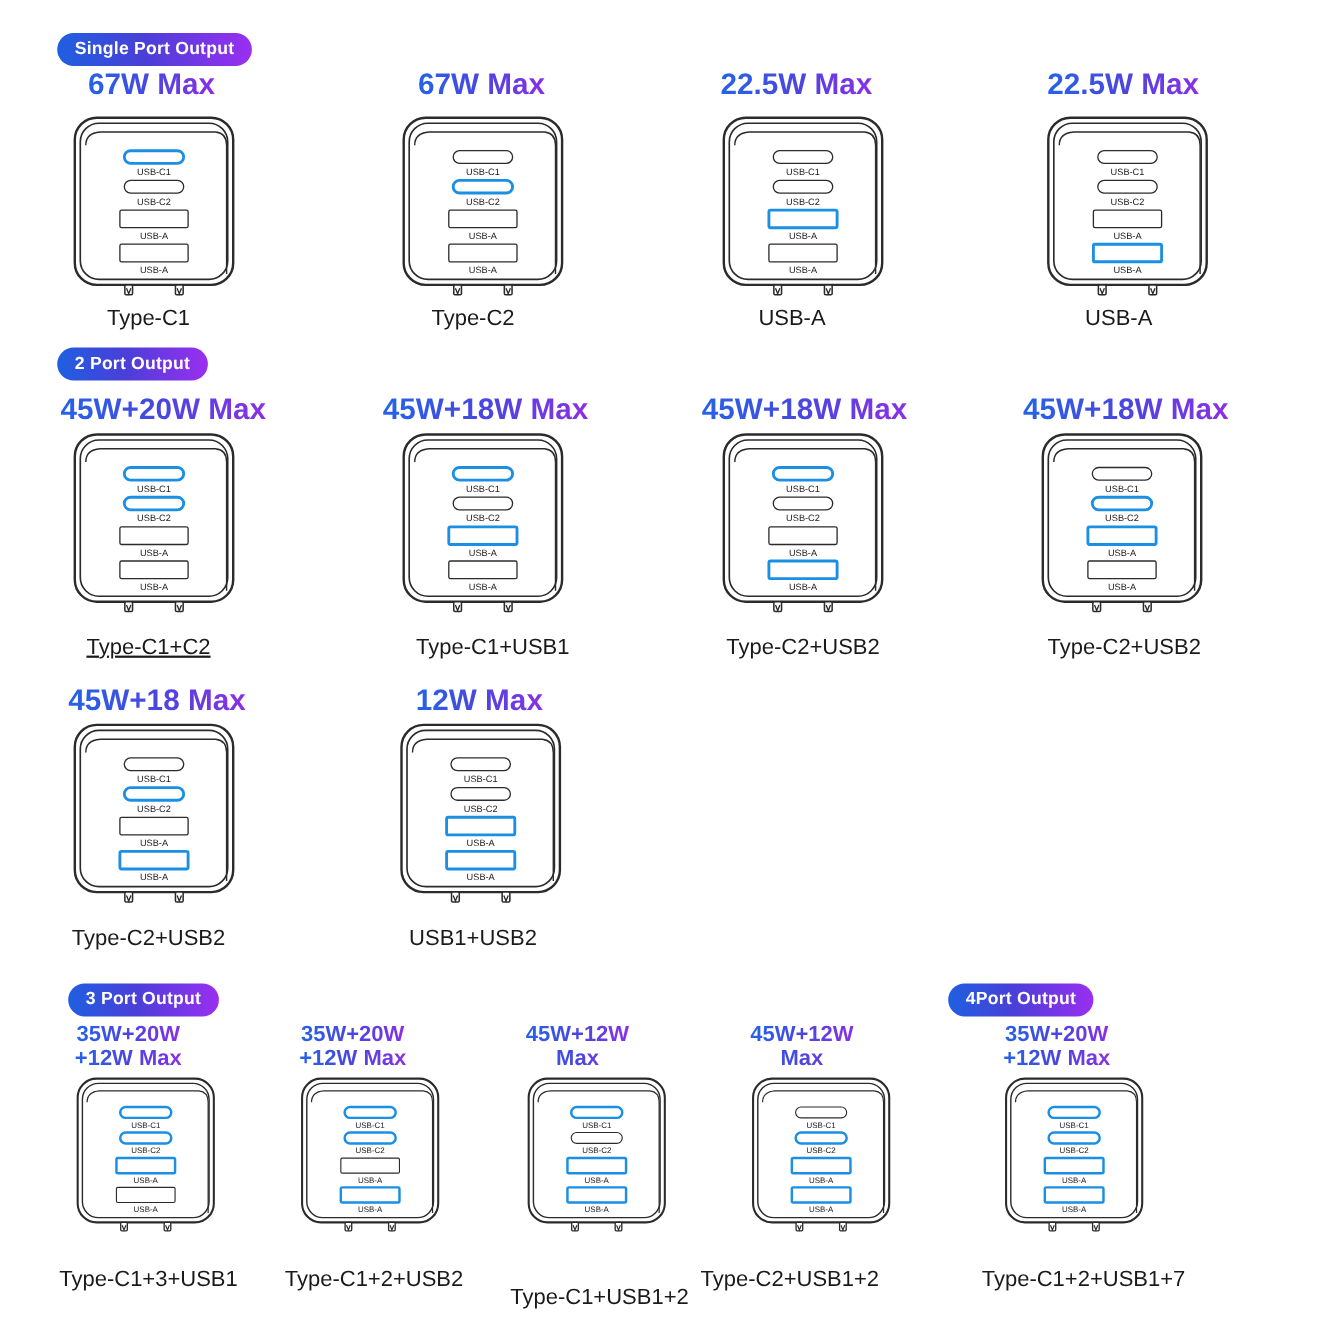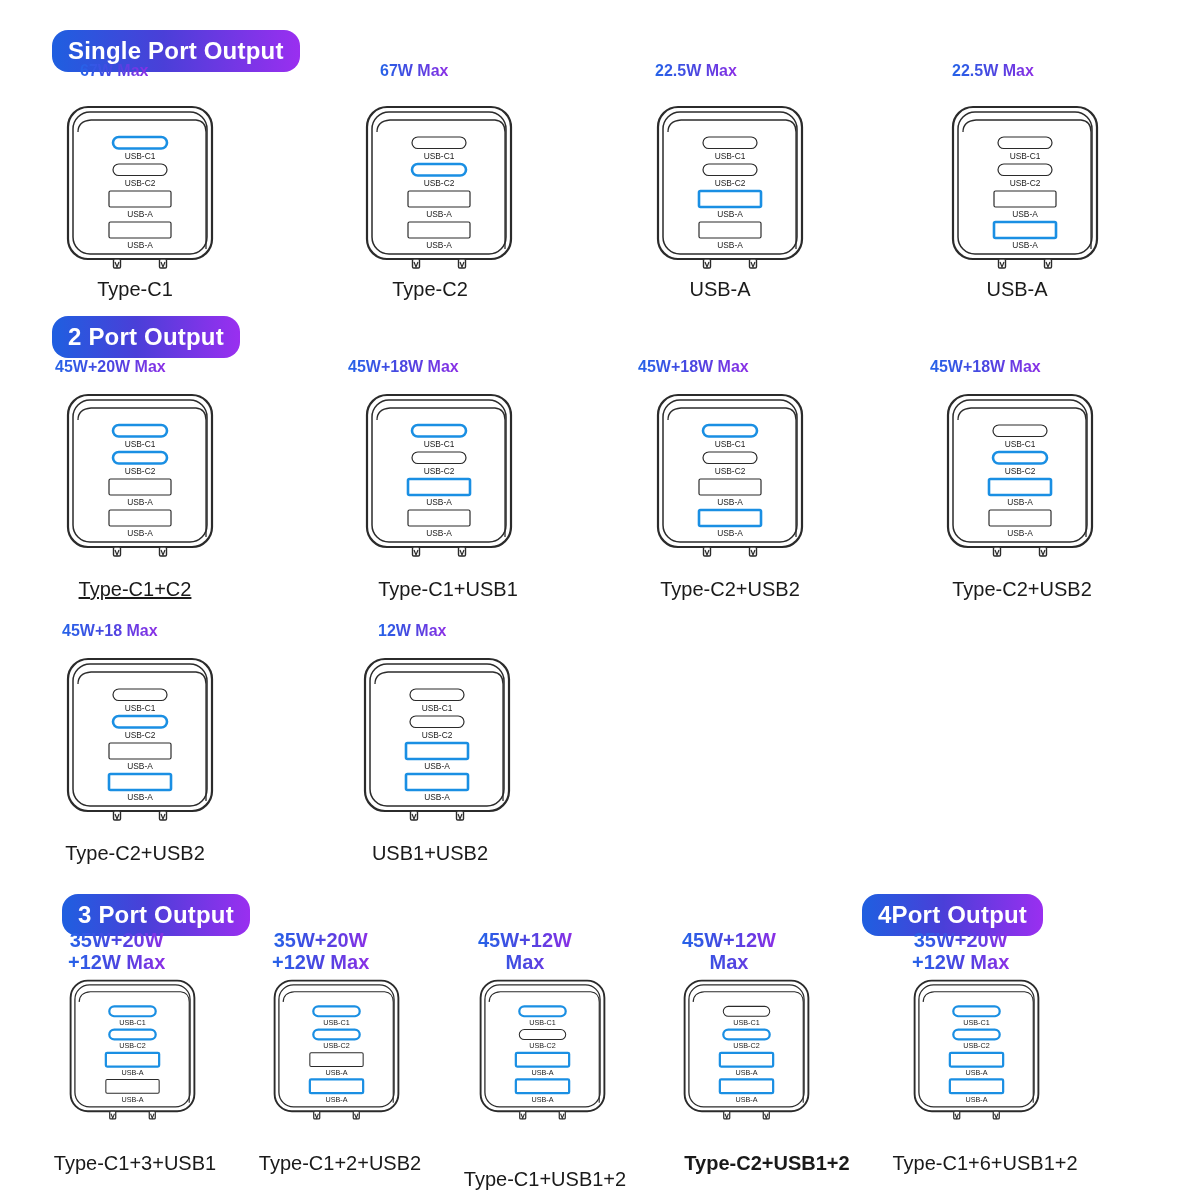--- a/index.html
+++ b/index.html
@@ -10,36 +10,36 @@
     overflow: hidden;
   }
   .page { position: relative; width: 1200px; height: 1200px; }
 
   
   .badge {
     position: absolute;
     display: inline-flex;
     align-items: center;
     justify-content: center;
-    height: 42px;
+    height: 30px;
     padding: 0 16px;
     border-radius: 16px;
     background: linear-gradient(90deg, #1f5fe0 0%, #4a3fd8 45%, #9a2ff0 100%);
     color: #ffffff;
-    font-size: 24px;
+    font-size: 16px;
     font-weight: bold;
     letter-spacing: 0.2px;
     white-space: nowrap;
     font-family: "Liberation Sans", sans-serif;
   }
 
   
   .power {
     position: absolute;
-    font-size: 16px;
+    font-size: 27px;
     font-weight: bold;
     white-space: nowrap;
     line-height: 1.08;
     text-align: center;
     background: linear-gradient(90deg, #2563e8 0%, #4a46e0 50%, #8b2fe6 100%);
     -webkit-background-clip: text;
     background-clip: text;
     color: transparent;
     -webkit-text-fill-color: transparent;
   }
@@ -408,21 +408,21 @@
         <rect x="48" y="33" width="54" height="11.5" rx="5.8" ry="5.8" fill="#fff" stroke="#2b2b2b" stroke-width="1.2"></rect>
         <text x="75" y="55" text-anchor="middle" font-family="&quot;Liberation Sans&quot;, sans-serif" font-size="8.4" fill="#1a1a1a">USB-C1</text>
         <rect x="48" y="60" width="54" height="11.5" rx="5.8" ry="5.8" fill="#fff" stroke="#1a8fe3" stroke-width="2.6"></rect>
         <text x="75" y="82" text-anchor="middle" font-family="&quot;Liberation Sans&quot;, sans-serif" font-size="8.4" fill="#1a1a1a">USB-C2</text>
         <rect x="44" y="87" width="62" height="16" rx="1.5" ry="1.5" fill="#fff" stroke="#1a8fe3" stroke-width="2.6"></rect>
         <text x="75" y="113" text-anchor="middle" font-family="&quot;Liberation Sans&quot;, sans-serif" font-size="8.4" fill="#1a1a1a">USB-A</text>
         <rect x="44" y="118" width="62" height="16" rx="1.5" ry="1.5" fill="#fff" stroke="#1a8fe3" stroke-width="2.6"></rect>
         <text x="75" y="144" text-anchor="middle" font-family="&quot;Liberation Sans&quot;, sans-serif" font-size="8.4" fill="#1a1a1a">USB-A</text>
       </svg>
     </div>
-    <div class="caption" style="left: 767px; top: 1152px; transform: translateX(-50%); font-weight: bold;">Type-C2+USB1+2</div>
+    <div class="caption" style="left: 718px; top: 1152px; transform: translateX(-50%);">Type-C2+USB1+2</div>
     <div class="charger" style="left: 912px; top: 978px;">
       <svg width="129" height="153" viewBox="0 0 150 178">
         <rect x="3" y="3" width="144" height="152" rx="20" ry="20" fill="#fff" stroke="#2b2b2b" stroke-width="2.2"></rect>
         <rect x="8" y="8" width="134" height="142" rx="17" ry="17" fill="none" stroke="#2b2b2b" stroke-width="1.5"></rect>
         <path d="M 13 28 Q 13 17 26 16 L 131 16 Q 141 17 141 28 L 141 145" fill="none" stroke="#2b2b2b" stroke-width="1.3"></path>
         <g>
           <rect x="48.5" y="155" width="7" height="9" rx="1.2" fill="#fff" stroke="#2b2b2b" stroke-width="1.4"></rect>
           <path d="M 50 158 L 52 163 L 54 158" fill="none" stroke="#2b2b2b" stroke-width="1.2"></path>
         </g>
         <g>
@@ -432,14 +432,14 @@
         <rect x="48" y="33" width="54" height="11.5" rx="5.8" ry="5.8" fill="#fff" stroke="#1a8fe3" stroke-width="2.6"></rect>
         <text x="75" y="55" text-anchor="middle" font-family="&quot;Liberation Sans&quot;, sans-serif" font-size="8.4" fill="#1a1a1a">USB-C1</text>
         <rect x="48" y="60" width="54" height="11.5" rx="5.8" ry="5.8" fill="#fff" stroke="#1a8fe3" stroke-width="2.6"></rect>
         <text x="75" y="82" text-anchor="middle" font-family="&quot;Liberation Sans&quot;, sans-serif" font-size="8.4" fill="#1a1a1a">USB-C2</text>
         <rect x="44" y="87" width="62" height="16" rx="1.5" ry="1.5" fill="#fff" stroke="#1a8fe3" stroke-width="2.6"></rect>
         <text x="75" y="113" text-anchor="middle" font-family="&quot;Liberation Sans&quot;, sans-serif" font-size="8.4" fill="#1a1a1a">USB-A</text>
         <rect x="44" y="118" width="62" height="16" rx="1.5" ry="1.5" fill="#fff" stroke="#1a8fe3" stroke-width="2.6"></rect>
         <text x="75" y="144" text-anchor="middle" font-family="&quot;Liberation Sans&quot;, sans-serif" font-size="8.4" fill="#1a1a1a">USB-A</text>
       </svg>
     </div>
-    <div class="caption" style="left: 985px; top: 1152px; transform: translateX(-50%);">Type-C1+6+USB1+2</div>
+    <div class="caption" style="left: 985px; top: 1152px; transform: translateX(-50%);">Type-C1+2+USB1+7</div>
   </div>
 
 </body></html>

